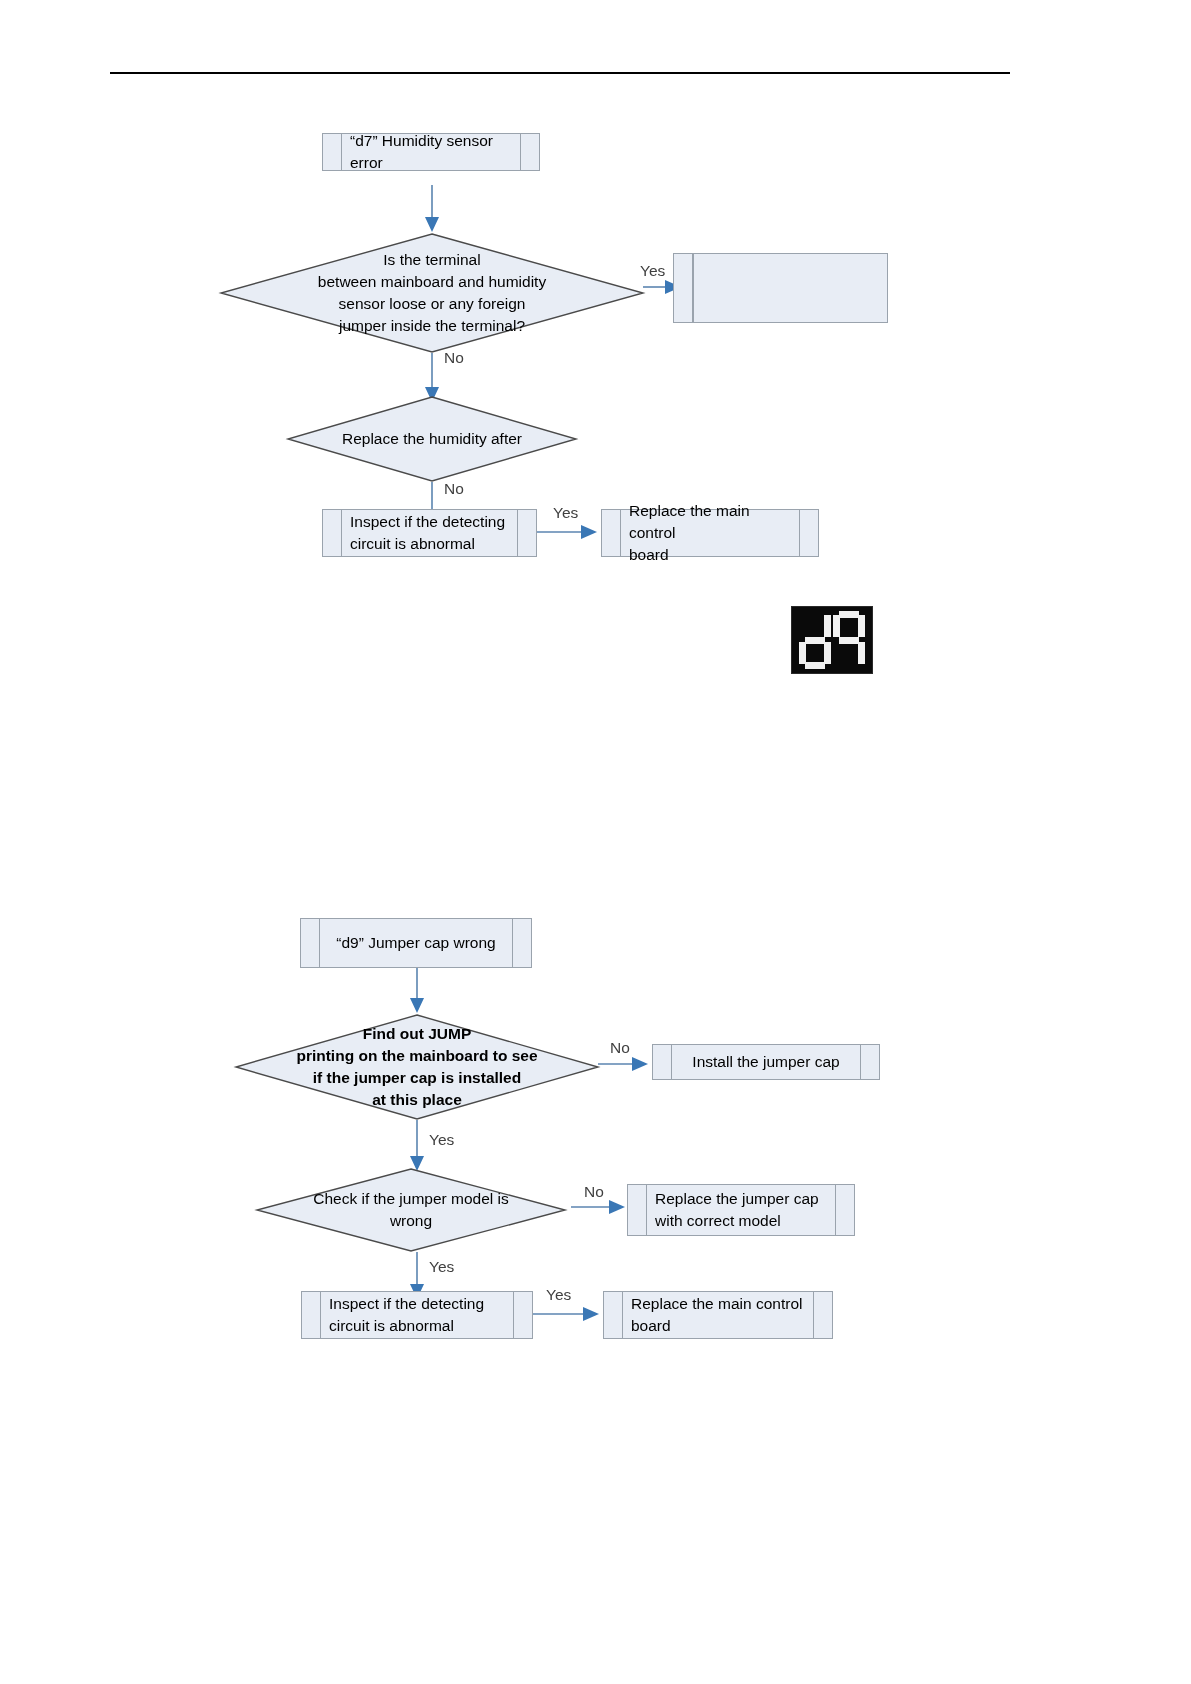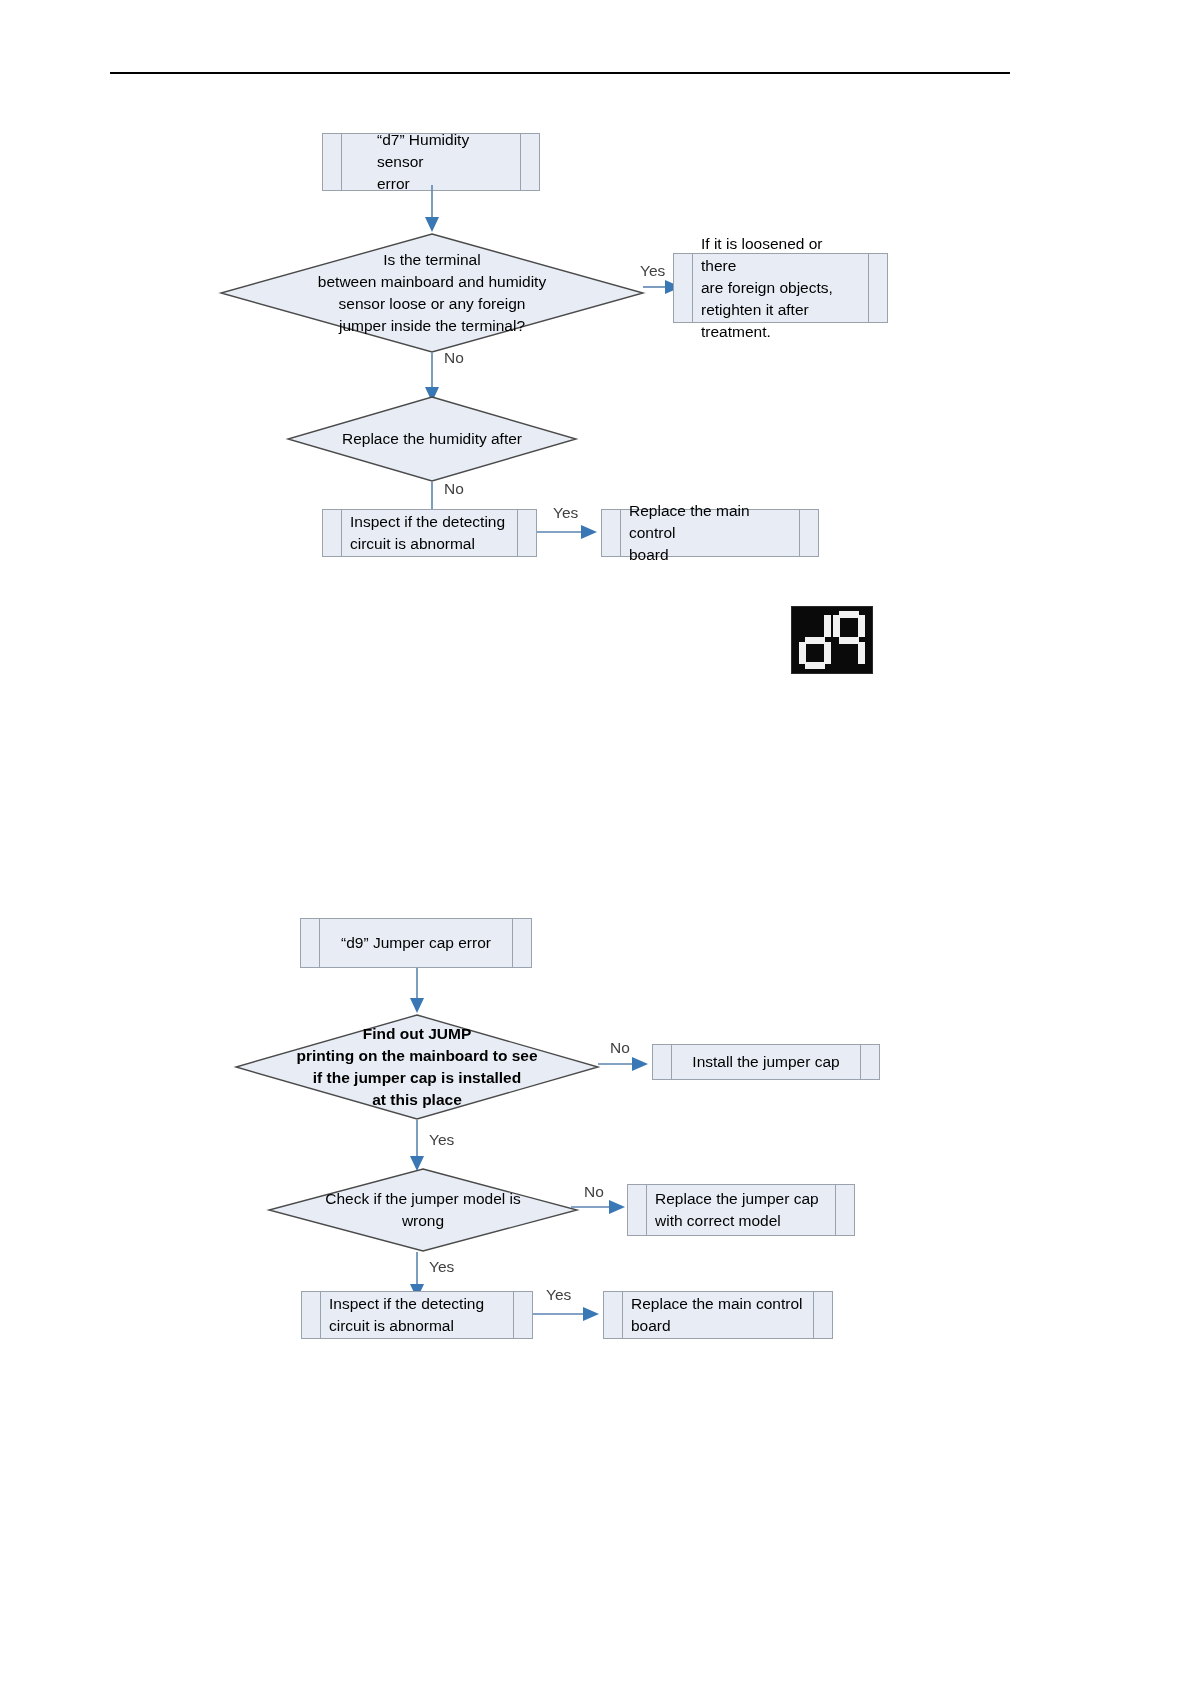--- a/index.html
+++ b/index.html
@@ -121,21 +121,21 @@
   .seg.v.b { left: 26px; top: 4px; }
   .seg.v.e { left: 1px;  top: 31px; }
   .seg.v.c { left: 26px; top: 31px; }
   .seg.off { background: transparent; }
 </style>
 </head>
 <body>
 
 <div class="header-rule"></div>
 
-<div class="proc" style="left:322px; top:133px; width:218px; height:58px;gap:27px;">
+<div class="proc" style="left:322px; top:133px; width:218px; height:38px;">
   <div class="gutter-l"></div>
   <div class="proc-text">“d7” Humidity sensor
 error</div>
   <div class="gutter-r"></div>
 </div>
 
 <svg class="conn" style="left:424px; top:185px;" width="22" height="50">
   <line x1="8" y1="0" x2="8" y2="34"></line>
   <polygon points="1,32 15,32 8,47"></polygon>
 </svg>
@@ -151,23 +151,20 @@
 </div>
 
 <svg class="conn" style="left:643px; top:279px;" width="42" height="22">
   <line x1="0" y1="8" x2="24" y2="8"></line>
   <polygon points="22,1 22,15 38,8"></polygon>
 </svg>
 <div class="edge-label" style="left:640px; top:263px;">Yes</div>
 
 <div class="proc" style="left:673px; top:253px; width:215px; height:70px;">
   <div class="gutter-l"></div>
-  <div class="proc-text">If it is loosened or there
-are foreign objects,
-retighten it after treatment.</div>
   <div class="gutter-r"></div>
 </div>
 
 <svg class="conn" style="left:424px; top:353px;" width="22" height="52">
   <line x1="8" y1="0" x2="8" y2="36"></line>
   <polygon points="1,34 15,34 8,49"></polygon>
 </svg>
 <div class="edge-label" style="left:444px; top:350px;">No</div>
 
 <div class="decision" style="left:287px; top:396px; width:290px; height:86px;">
@@ -219,21 +216,21 @@
     <div class="seg v b"></div>
     <div class="seg h g"></div>
     <div class="seg v e off"></div>
     <div class="seg v c"></div>
     <div class="seg h d off"></div>
   </div>
 </div>
 
 <div class="proc center" style="left:300px; top:918px; width:232px; height:50px;">
   <div class="gutter-l"></div>
-  <div class="proc-text">“d9” Jumper cap error</div>
+  <div class="proc-text">“d9” Jumper cap wrong</div>
   <div class="gutter-r"></div>
 </div>
 
 <svg class="conn" style="left:409px; top:968px;" width="22" height="48">
   <line x1="8" y1="0" x2="8" y2="32"></line>
   <polygon points="1,30 15,30 8,45"></polygon>
 </svg>
 
 <div class="decision" style="left:235px; top:1014px; width:364px; height:106px;font-weight:bold;">
   <svg width="364" height="106">
@@ -256,21 +253,21 @@
   <div class="proc-text">Install the jumper cap</div>
   <div class="gutter-r"></div>
 </div>
 
 <svg class="conn" style="left:409px; top:1120px;" width="22" height="54">
   <line x1="8" y1="0" x2="8" y2="38"></line>
   <polygon points="1,36 15,36 8,51"></polygon>
 </svg>
 <div class="edge-label" style="left:429px; top:1132px;">Yes</div>
 
-<div class="decision" style="left:268px; top:1168px; width:310px; height:84px;">
+<div class="decision" style="left:256px; top:1168px; width:310px; height:84px;">
   <svg width="310" height="84">
     <polygon points="155,1 309,42 155,83 1,42" fill="#e8edf5" stroke="#4a4a4a" stroke-width="1.4"></polygon>
   </svg>
   <div class="dec-text">Check if the jumper model is
 wrong</div>
 </div>
 
 <svg class="conn" style="left:571px; top:1199px;" width="58" height="22">
   <line x1="0" y1="8" x2="40" y2="8"></line>
   <polygon points="38,1 38,15 54,8"></polygon>

